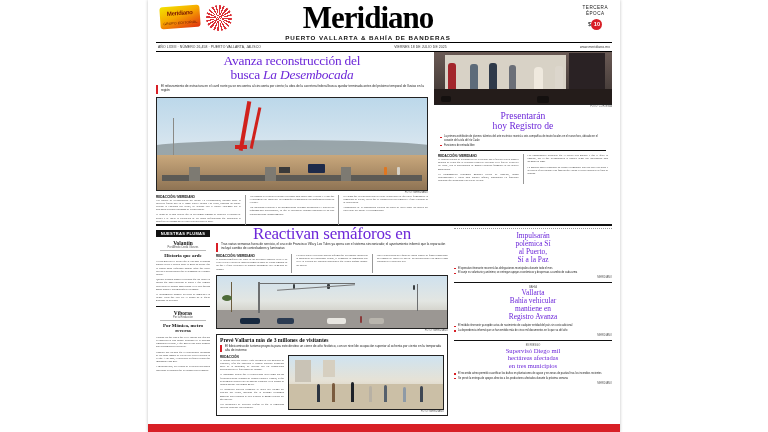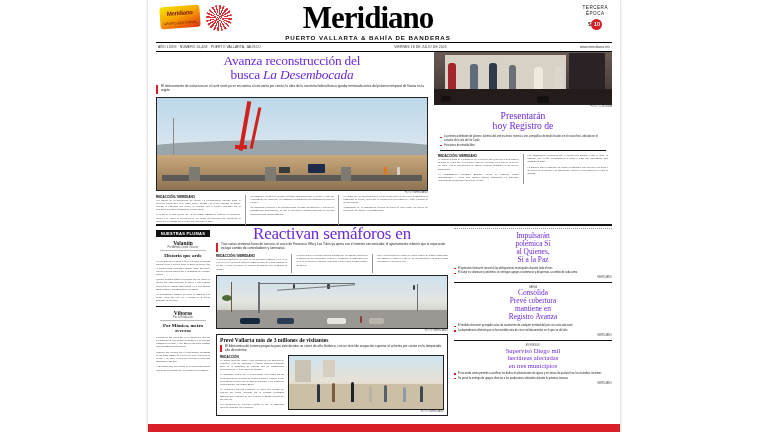--- a/index.html
+++ b/index.html
@@ -347,37 +347,37 @@
     </div>
 
     <div class="col-right">
 
       <div class="dotrule" style="margin-top:0;"></div>
 
       <div>
         <div class="hl headline-4">
           <div>Impulsarán</div>
           <div>polémica Sí</div>
-          <div>al Quienes,</div>
+          <div>al Puerto,</div>
           <div>Sí a la Paz</div>
         </div>
         <div class="bullets" style="margin-top:3px;">
           <div>El operativo itinerante recorrerá las delegaciones municipales durante todo el mes</div>
           <div>El canje es voluntario y anónimo; se entregan apoyos económicos y despensas a cambio de cada arma</div>
         </div>
         <div class="credit">MERIDIANO</div>
       </div>
 
       <div class="solidrule"></div>
 
       <div>
         <div class="credit" style="text-align:center;">BAHÍA</div>
         <div class="hl headline-4">
-          <div>Consolida</div>
-          <div>Prevé cobertura</div>
+          <div>Vallarta</div>
+          <div>Bahía vehicular</div>
           <div>mantiene en</div>
           <div>Registro Avanza</div>
         </div>
         <div class="bullets" style="margin-top:3px;">
           <div>El módulo itinerante ya expide actas de nacimiento de cualquier entidad del país sin costo adicional</div>
           <div>La dependencia informó que se han emitido más de cinco mil documentos en lo que va del año</div>
         </div>
         <div class="credit">MERIDIANO</div>
       </div>
 

